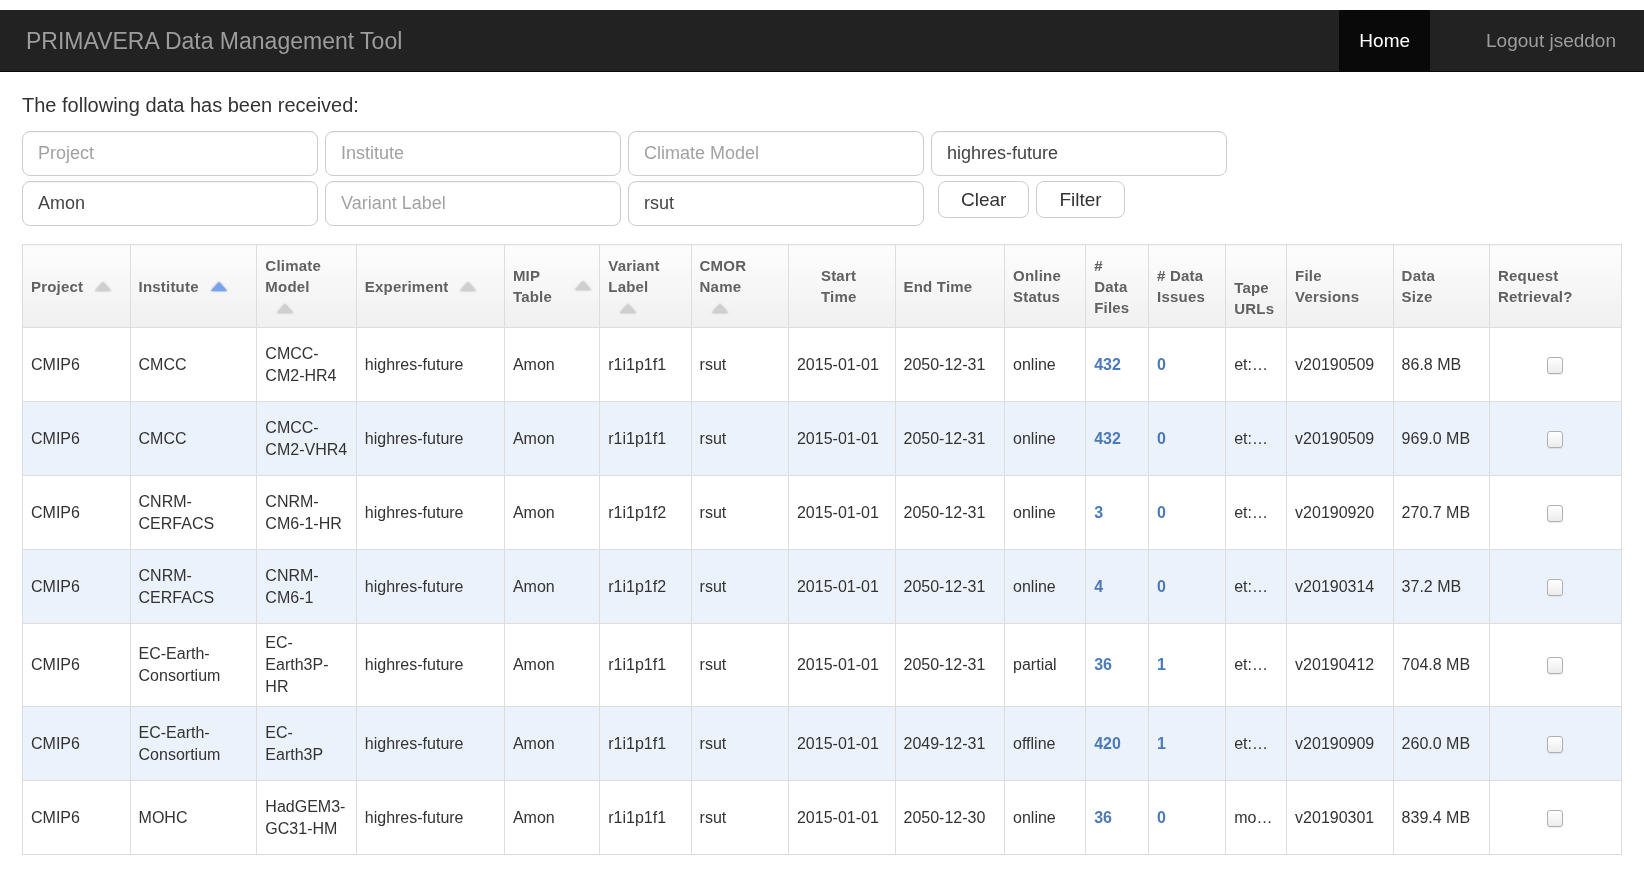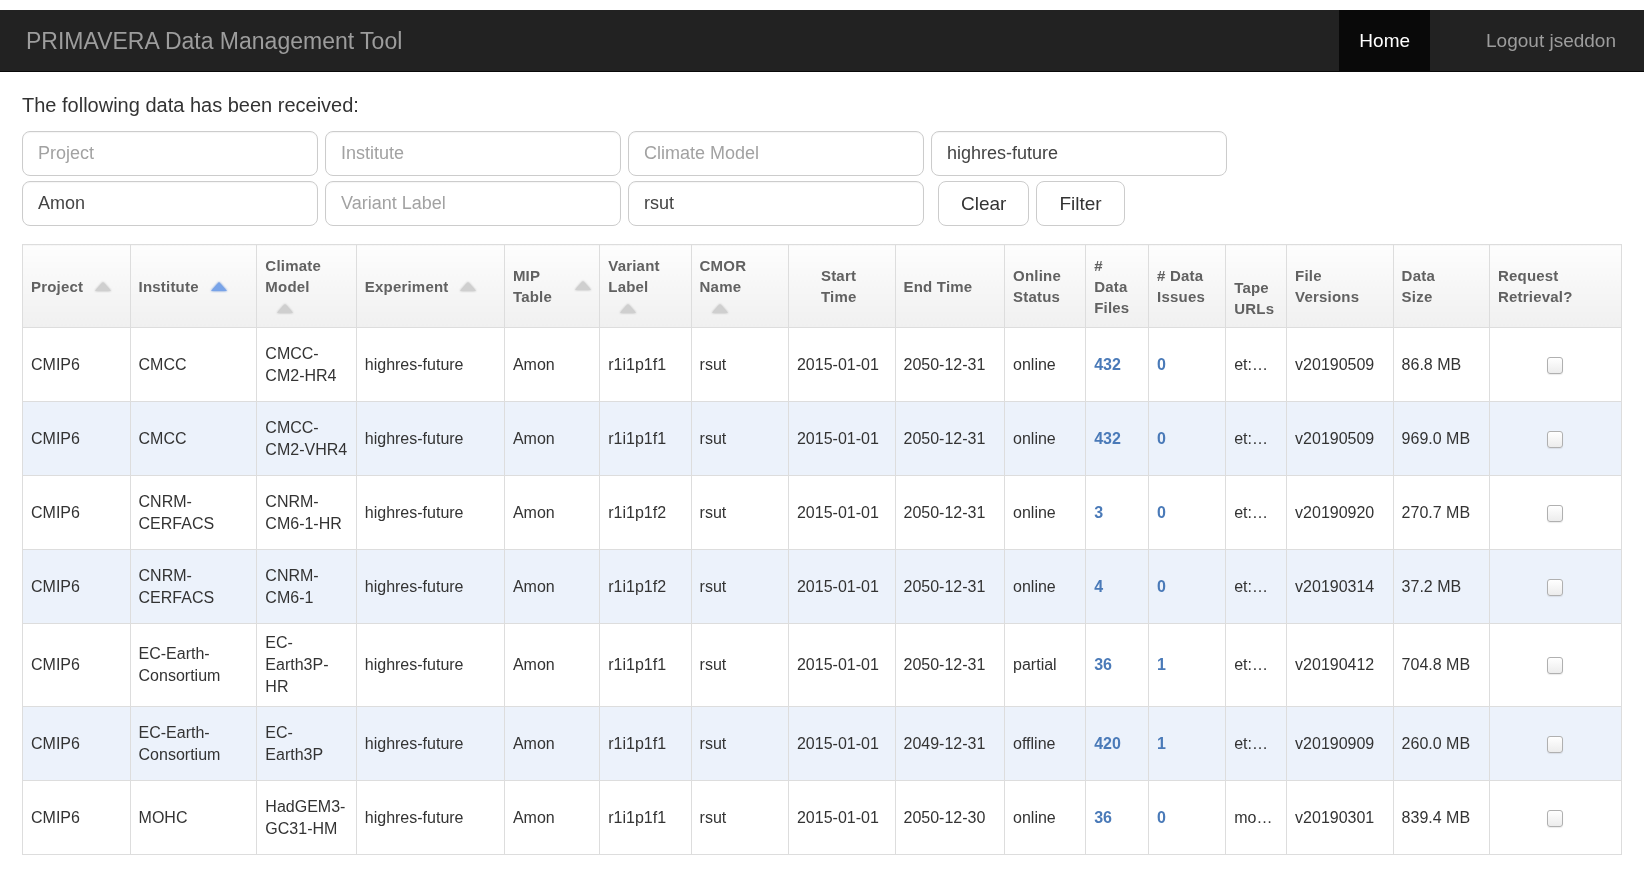--- a/index.html
+++ b/index.html
@@ -34,21 +34,21 @@
   .content{padding:0 22px;}
   .intro{font-size:20px;margin:22px 0 14px;color:#333;}
   .filter-row{display:flex;margin-bottom:5px;align-items:flex-start;}
   .filter-input{
     width:296px;height:45px;border:1px solid #ccc;border-radius:8px;
     padding:0 15px;font-size:18px;color:#444;margin-right:7px;
     font-family:inherit;box-shadow:inset 0 1px 1px rgba(0,0,0,0.04);outline:none;background:#fff;
   }
   .filter-input::placeholder{color:#a2a2a2;opacity:1;}
   .btn{
-    height:45px;padding:0 22px;background:#fff;border:1px solid #ccc;border-radius:8px;
+    height:37px;padding:0 22px;background:#fff;border:1px solid #ccc;border-radius:8px;
     font-size:19px;color:#333;margin-left:7px;font-family:inherit;cursor:pointer;
   }
   
   table{width:100%;border-collapse:collapse;table-layout:fixed;margin-top:18px;}
   th,td{border:1px solid var(--border);}
   th{
     background:linear-gradient(#fdfdfd,#f0f0f0);
     color:#616161;font-size:15px;font-weight:bold;text-align:left;
     padding:8px;height:62px;vertical-align:middle;letter-spacing:0.2px;line-height:21px;
   }

